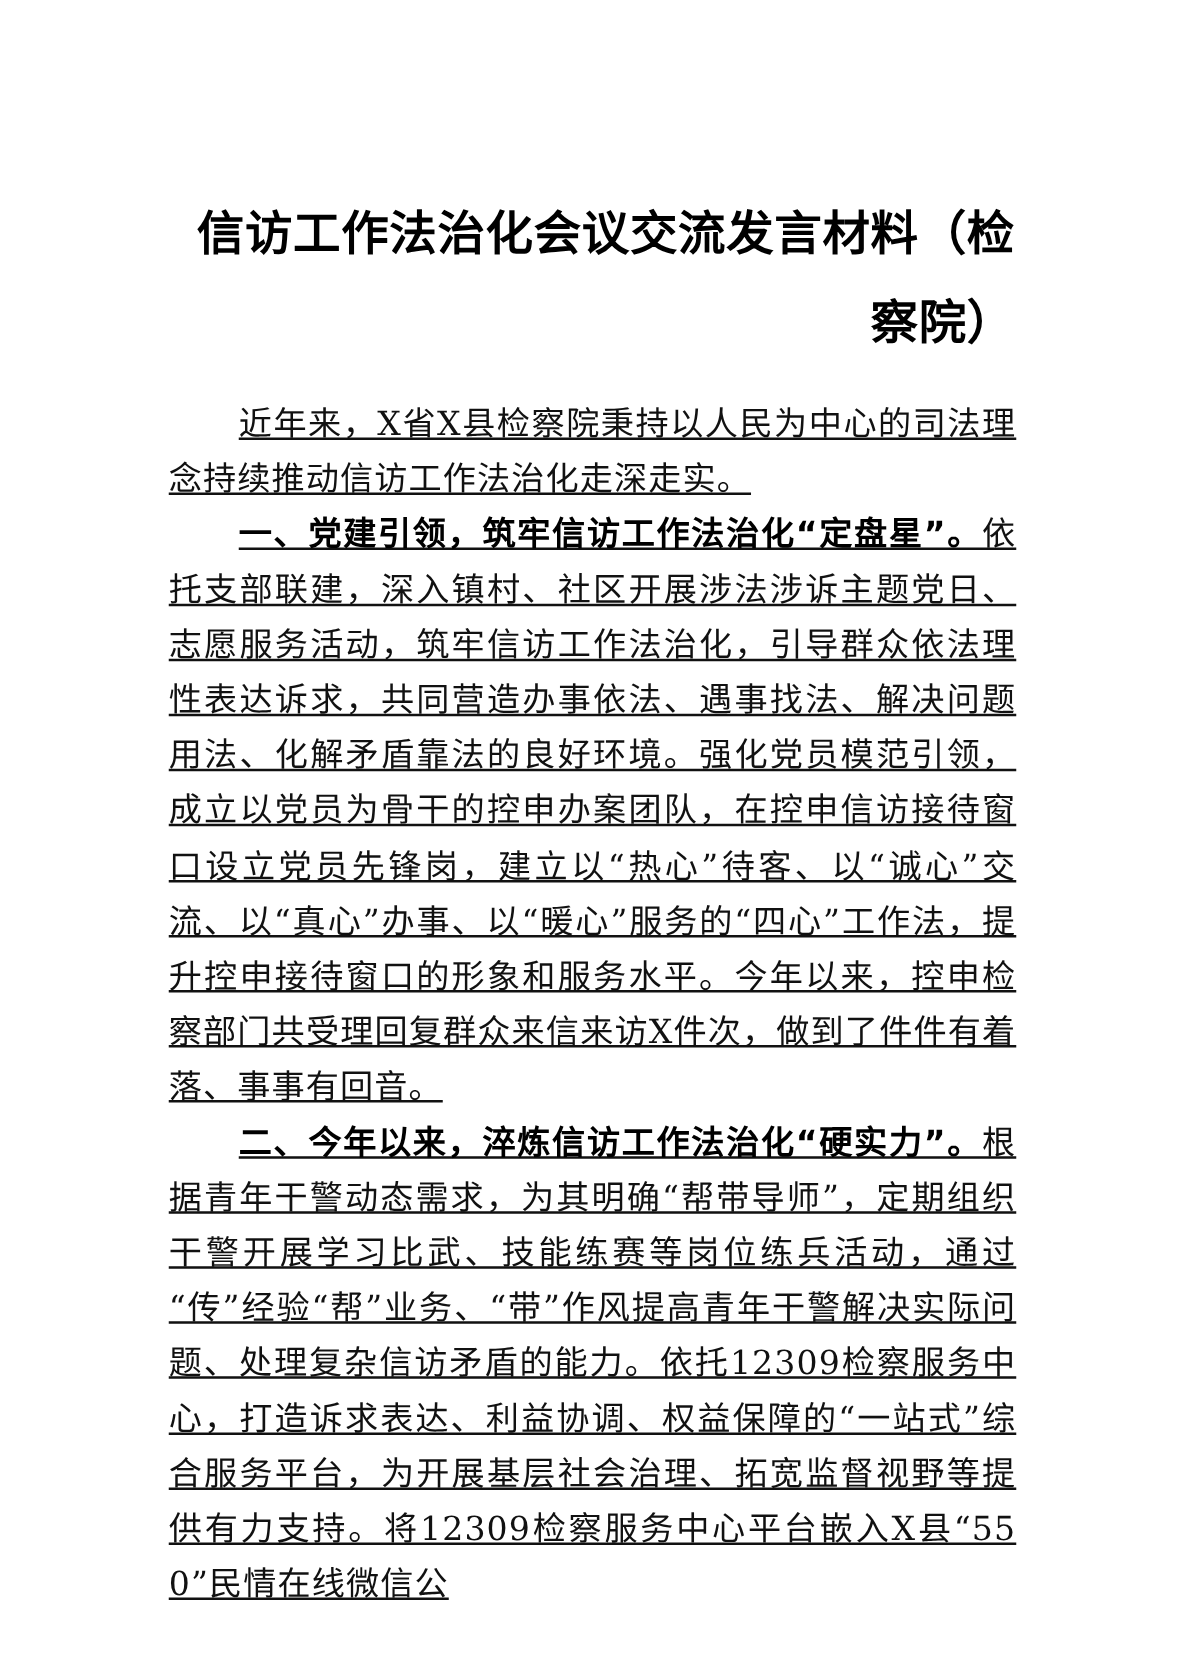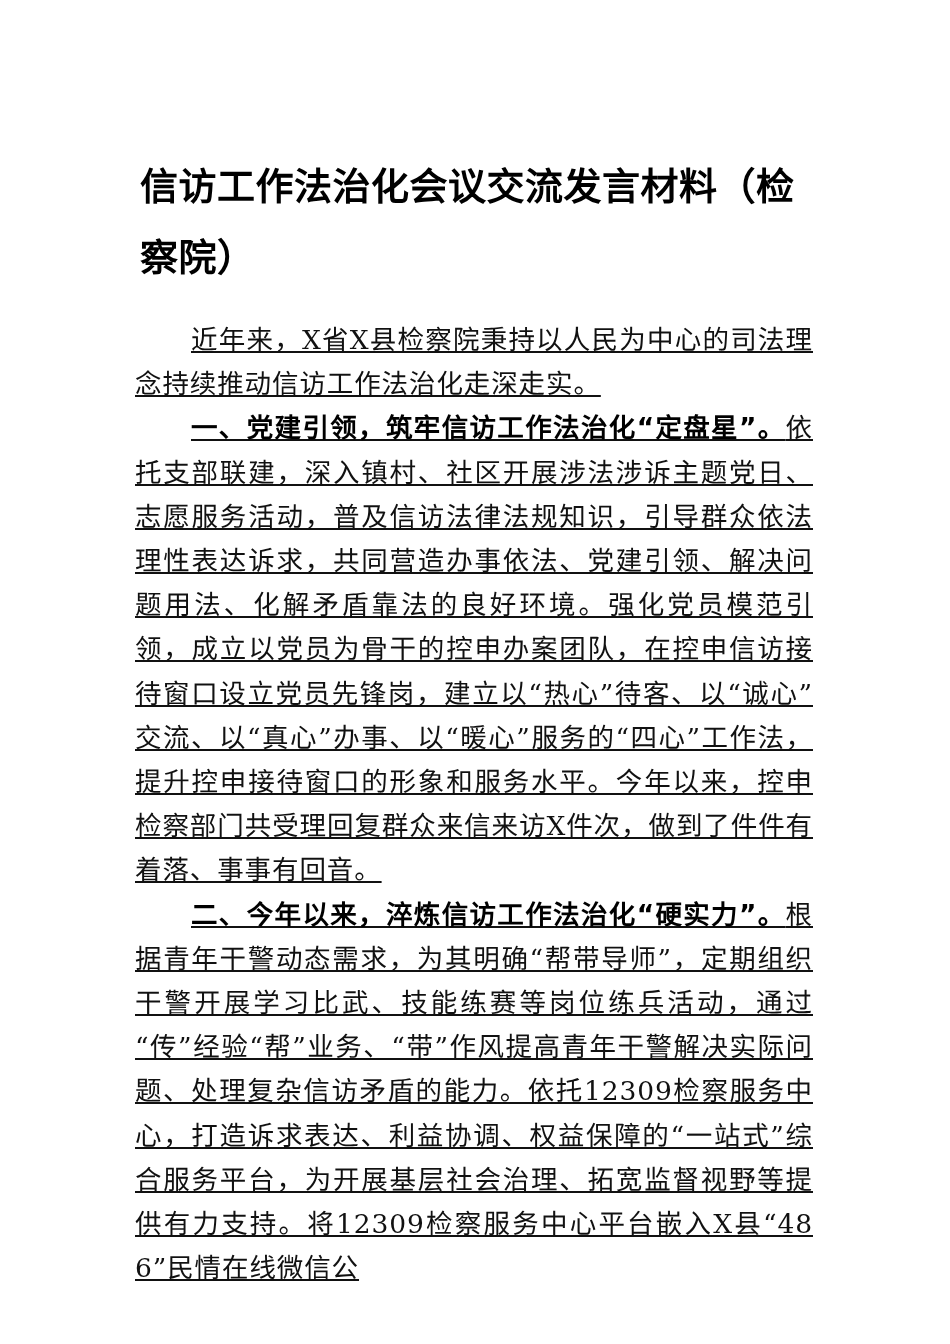--- a/index.html
+++ b/index.html
@@ -24,21 +24,21 @@
     overflow: hidden;
     box-sizing: border-box;
   }
 
   
   .doc-title {
     position: absolute;
     left: 140px;
     top: 152px;
     width: 672px;
-    text-align: left;
+    text-align: right;
     font-family: "DejaVu Sans", "Liberation Sans", sans-serif;
     font-weight: bold;
     font-size: 38px;
     line-height: 71px;
     letter-spacing: 0.5px;
     color: #000000;
     text-rendering: optimizeLegibility;
   }
 
   
@@ -77,19 +77,19 @@
 <body>
 
 <div class="page">
 
   <div class="doc-title">信访工作法治化会议交流发言材料（检察院）</div>
 
   <div class="body-block">
 
     <p class="para"><span>近年来，X省X县检察院秉持以人民为中心的司法理念持续推动信访工作法治化走深走实。</span></p>
 
-    <p class="para"><span class="run-head">一、党建引领，筑牢信访工作法治化“定盘星”。</span><span>依托支部联建，深入镇村、社区开展涉法涉诉主题党日、志愿服务活动，普及信访法律法规知识，引导群众依法理性表达诉求，共同营造办事依法、党建引领、解决问题用法、化解矛盾靠法的良好环境。强化党员模范引领，成立以党员为骨干的控申办案团队，在控申信访接待窗口设立党员先锋岗，建立以“热心”待客、以“诚心”交流、以“真心”办事、以“暖心”服务的“四心”工作法，提升控申接待窗口的形象和服务水平。今年以来，控申检察部门共受理回复群众来信来访X件次，做到了件件有着落、事事有回音。</span></p>
+    <p class="para"><span class="run-head">一、党建引领，筑牢信访工作法治化“定盘星”。</span><span>依托支部联建，深入镇村、社区开展涉法涉诉主题党日、志愿服务活动，筑牢信访工作法治化，引导群众依法理性表达诉求，共同营造办事依法、遇事找法、解决问题用法、化解矛盾靠法的良好环境。强化党员模范引领，成立以党员为骨干的控申办案团队，在控申信访接待窗口设立党员先锋岗，建立以“热心”待客、以“诚心”交流、以“真心”办事、以“暖心”服务的“四心”工作法，提升控申接待窗口的形象和服务水平。今年以来，控申检察部门共受理回复群众来信来访X件次，做到了件件有着落、事事有回音。</span></p>
 
-    <p class="para"><span class="run-head">二、今年以来，淬炼信访工作法治化“硬实力”。</span><span>根据青年干警动态需求，为其明确“帮带导师”，定期组织干警开展学习比武、技能练赛等岗位练兵活动，通过“传”经验“帮”业务、“带”作风提高青年干警解决实际问题、处理复杂信访矛盾的能力。依托12309检察服务中心，打造诉求表达、利益协调、权益保障的“一站式”综合服务平台，为开展基层社会治理、拓宽监督视野等提供有力支持。将12309检察服务中心平台嵌入X县“486”民情在线微信公</span></p>
+    <p class="para"><span class="run-head">二、今年以来，淬炼信访工作法治化“硬实力”。</span><span>根据青年干警动态需求，为其明确“帮带导师”，定期组织干警开展学习比武、技能练赛等岗位练兵活动，通过“传”经验“帮”业务、“带”作风提高青年干警解决实际问题、处理复杂信访矛盾的能力。依托12309检察服务中心，打造诉求表达、利益协调、权益保障的“一站式”综合服务平台，为开展基层社会治理、拓宽监督视野等提供有力支持。将12309检察服务中心平台嵌入X县“550”民情在线微信公</span></p>
 
   </div>
 
 </div>
 
 </body></html>

